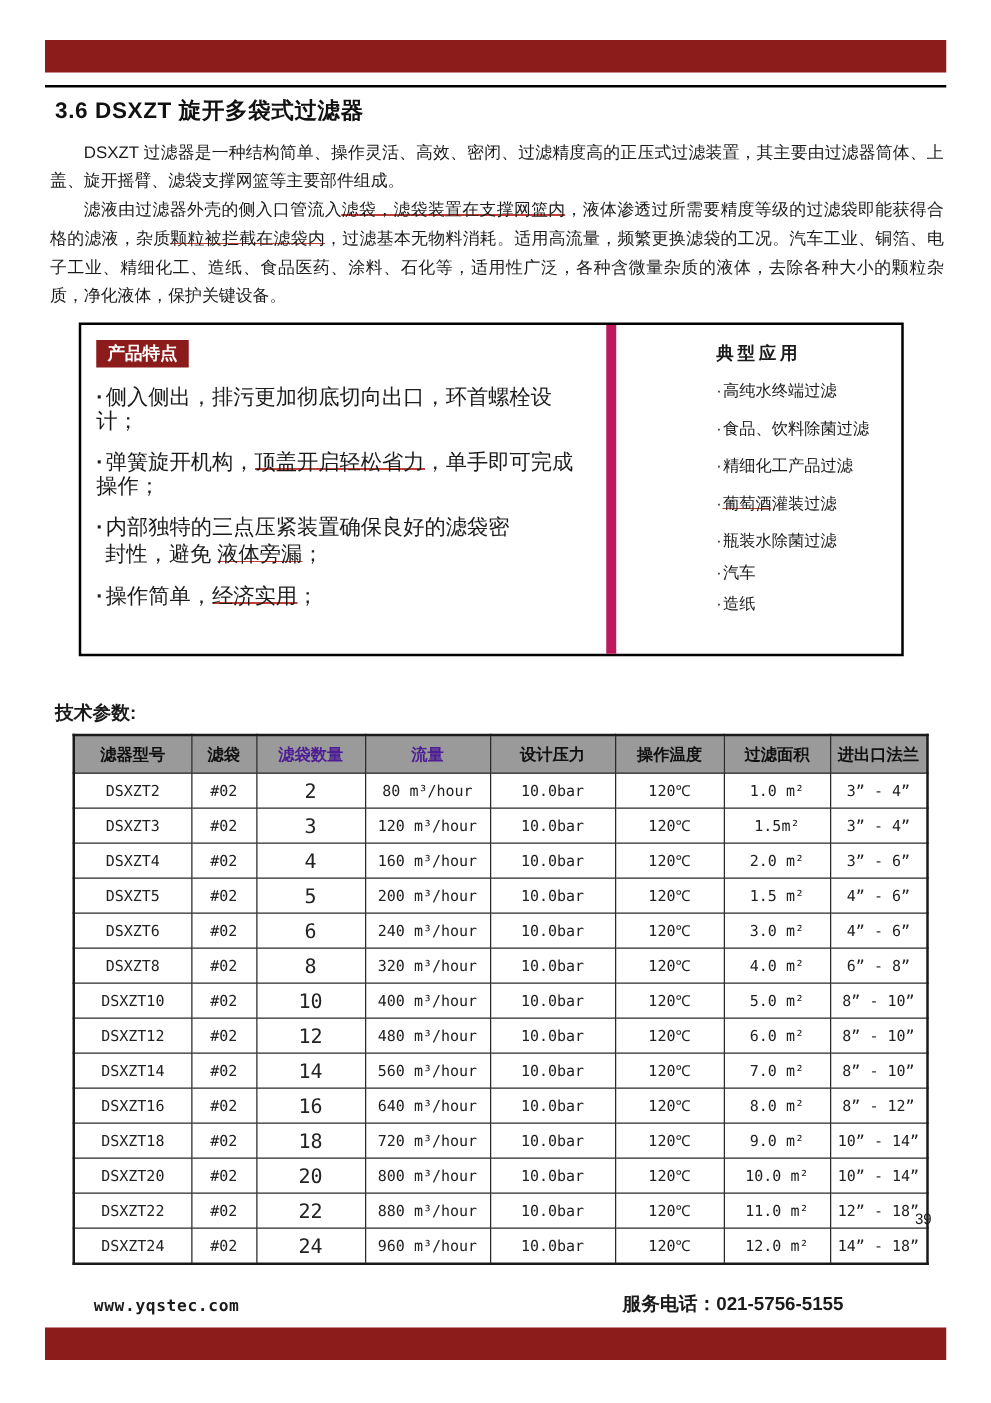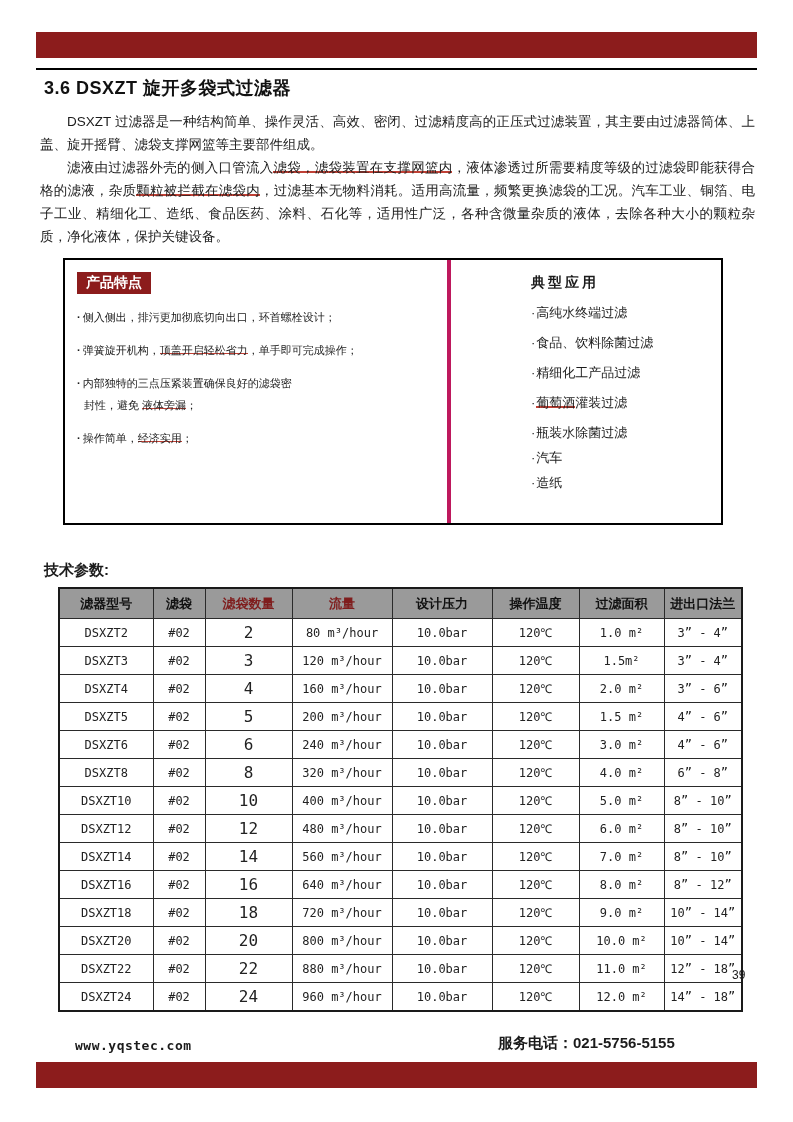--- a/index.html
+++ b/index.html
@@ -18,45 +18,45 @@
   .intro{position:absolute;left:40px;top:110px;width:715px;}
   .intro p{margin:0;text-indent:2em;font-size:13.5px;line-height:23px;text-align:justify;}
   .redmark{
     background:linear-gradient(transparent 76%, var(--mark-red,#BF4035) 76%, var(--mark-red,#BF4035) 84%, transparent 84%);
   }
   .feature-box{
     position:absolute;left:63px;top:258px;width:660px;height:267px;
     border:2px solid #000;box-sizing:border-box;display:flex;
   }
   .fcol{box-sizing:border-box;}
-  .fcol.left{width:386px;border-right:4px solid #be185d;padding:12px 14px 0 12px;}
+  .fcol.left{width:428px;border-right:8px solid #be185d;padding:12px 14px 0 12px;}
   .fcol.right{flex:1;padding:14px 10px 0 80px;}
   .feat-title{
     display:inline-block;background:var(--accent-red,#8C1C1C);color:#fff;
     font-weight:bold;font-size:14px;padding:2px 9px;
   }
-  .feat-item{font-size:11px;line-height:19px;margin-top:14px;}
+  .feat-item{font-size:17px;line-height:19px;margin-top:14px;}
   .feat-item::before{content:"·";margin-right:2px;font-weight:bold;}
   .feat-item.cont{margin-top:3px;padding-left:7px;}
   .feat-item.cont::before{content:"";margin:0;}
   .app-title{font-size:14px;font-weight:bold;letter-spacing:3px;}
   .app-item{font-size:13px;line-height:18px;margin-top:12px;}
   .app-item.tight{margin-top:7px;}
   .app-item::before{content:"·";margin-right:1px;}
   .tech-label{position:absolute;left:44px;top:561px;font-size:15px;font-weight:bold;}
   table.params{
     position:absolute;left:58px;top:587px;width:683px;
     border-collapse:collapse;table-layout:fixed;border:2px solid #1a1a1a;
   }
   table.params th,table.params td{border:1px solid #2a2a2a;text-align:center;padding:0;}
   table.params th{
     background:var(--header-gray,#9A9A9A);height:29px;
     font-size:13px;font-weight:bold;color:#111;
   }
-  table.params th.light{color:#7f1d1d;}
+  table.params th.light{color:#4c1d95;}
   table.params td{
     height:27px;font-size:12px;color:#222;
     font-family:"DejaVu Sans Mono","Liberation Mono",monospace;
   }
   table.params td.qty{font-size:16px;}
   .footer-web{
     position:absolute;left:75px;top:1038px;font-size:13px;font-weight:bold;
     font-family:"DejaVu Sans Mono","Liberation Mono",monospace;letter-spacing:0.5px;
   }
   .footer-phone{position:absolute;left:498px;top:1034px;font-size:15px;font-weight:bold;}

